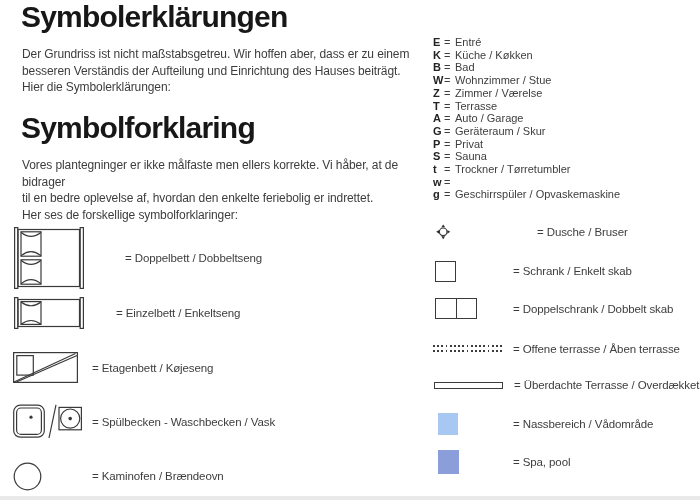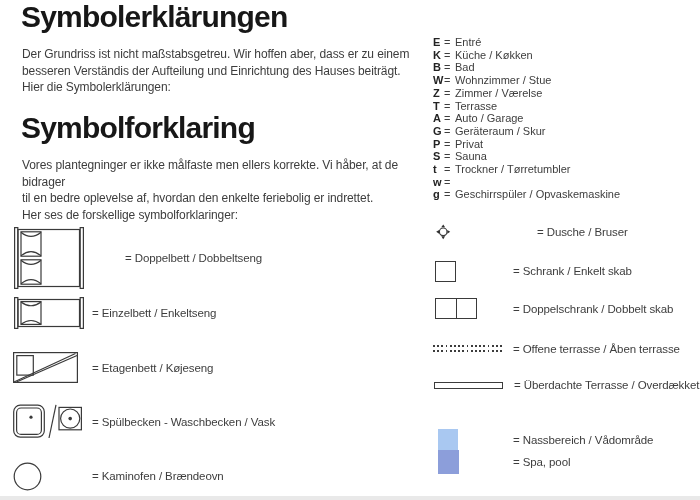--- a/index.html
+++ b/index.html
@@ -33,26 +33,26 @@
   .code-row .def{color:#3d3d3d;white-space:nowrap;}
 
   
   .lrow,.rrow{position:absolute;display:flex;align-items:center;}
   .lrow{left:13px;}
   .rrow{left:433px;}
   .lrow .slot{width:79px;display:flex;align-items:center;flex:none;}
   .rrow .slot{width:80px;display:flex;align-items:center;flex:none;}
   .sym-label{font-size:11.5px;color:#3d3d3d;white-space:nowrap;letter-spacing:-0.1px;}
 
-  .r1{top:227px;height:62px;gap:33px;} .r2{top:297px;height:32px;}
+  .r1{top:227px;height:62px;gap:33px;} .r2{top:297px;height:32px;gap:24px;}
   .r3{top:352px;height:31px;} .r4{top:404px;height:35px;}
   .r5{top:461px;height:30px;}
   .q1{top:224px;height:16px;gap:21px;} .q2{top:260px;height:22px;}
   .q3{top:297px;height:23px;} .q4{top:344px;height:9px;}
-  .q5{top:380px;height:10px;} .q6{top:428px;height:23px;}
+  .q5{top:380px;height:10px;} .q6{top:412px;height:23px;}
   .q7{top:449px;height:25px;}
 
   svg{display:block;}
   .stroke{fill:none;stroke:#3a3a3a;stroke-width:1.2;}
 
   .cab{width:19px;height:19px;border:1.3px solid #3a3a3a;margin-left:2px;}
   .dcab{width:40px;height:19px;border:1.3px solid #3a3a3a;display:flex;margin-left:2px;}
   .dcab .half{flex:1;}
   .dcab .half:first-child{border-right:1.3px solid #3a3a3a;}
 

